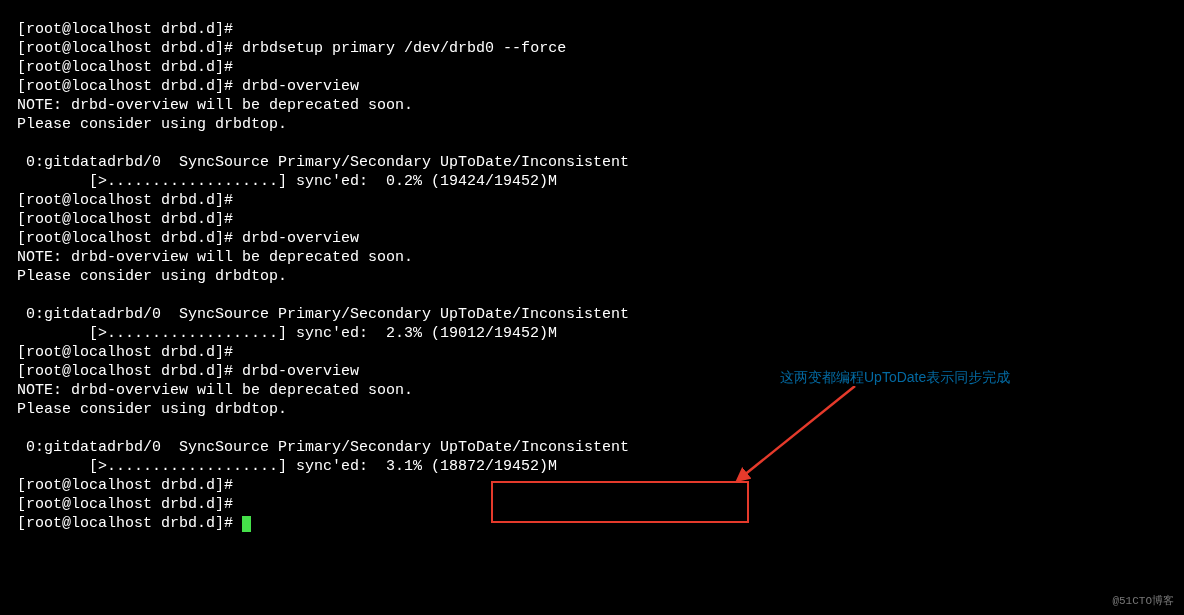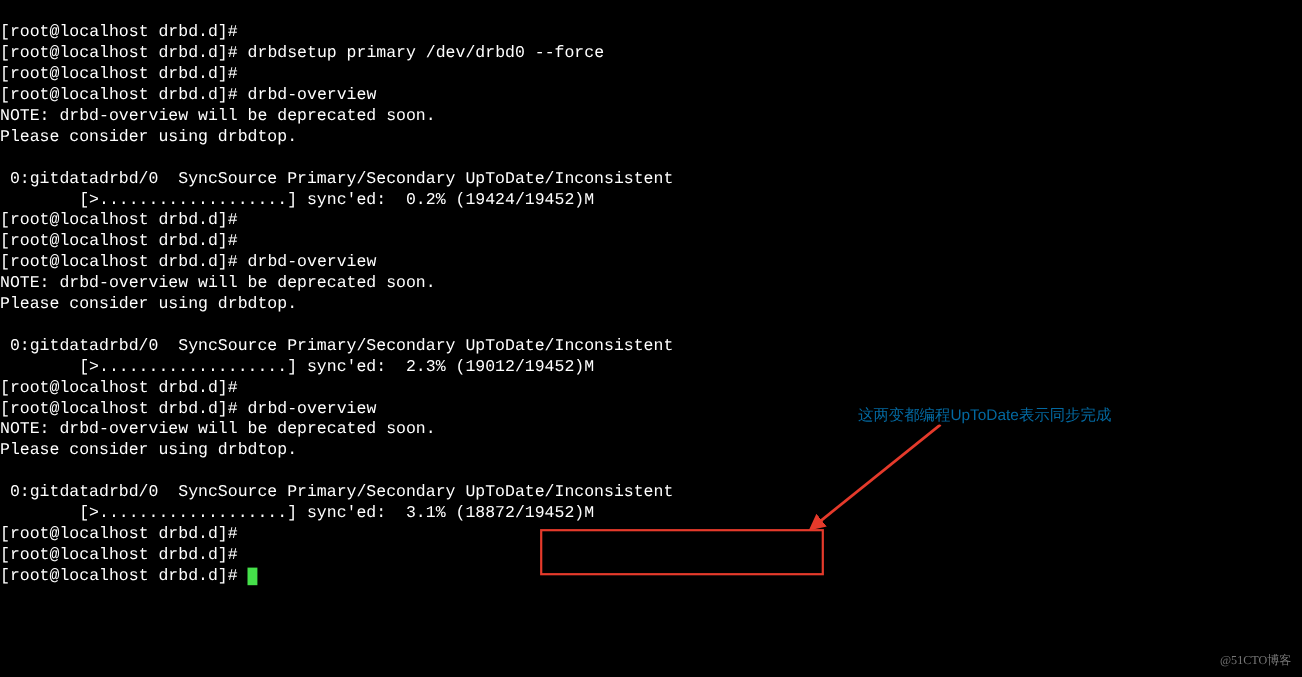--- a/index.html
+++ b/index.html
@@ -8,21 +8,21 @@
     width: 1184px;
     height: 615px;
     background: #000;
     font-family: "Consolas", "Courier New", monospace;
     font-size: 15px;
     line-height: 19px;
     overflow: hidden;
     position: relative;
   }
   .terminal {
-    padding: 1px 0;
+    padding: 1px 17px;
     white-space: pre;
     color: #ccc;
   }
   .br { color: #fff; }
   .cursor {
     display: inline-block;
     width: 9px;
     height: 16px;
     background: #45e04a;
     vertical-align: text-bottom;
@@ -50,21 +50,21 @@
     height: 38px;
     border: 2px solid #e53a2b;
     pointer-events: none;
   }
   .watermark {
     position: absolute;
     right: 10px;
     bottom: 4px;
     color: #777;
     font-size: 11px;
-    font-family: Liberation Serif, serif;
+    font-family: Liberation Mono, monospace;
   }
 </style>
 </head>
 <body>
 
 <div class="terminal">
 <span class="br"><span>[</span><span>root@localhost</span><span> drbd.d</span><span>]# </span></span>
 <span class="br"><span>[</span><span>root@localhost</span><span> drbd.d</span><span>]# </span></span><span class="br">drbdsetup primary /dev/drbd0 --force</span>
 <span class="br"><span>[</span><span>root@localhost</span><span> drbd.d</span><span>]# </span></span>
 <span class="br"><span>[</span><span>root@localhost</span><span> drbd.d</span><span>]# </span></span><span class="br">drbd-overview</span>

